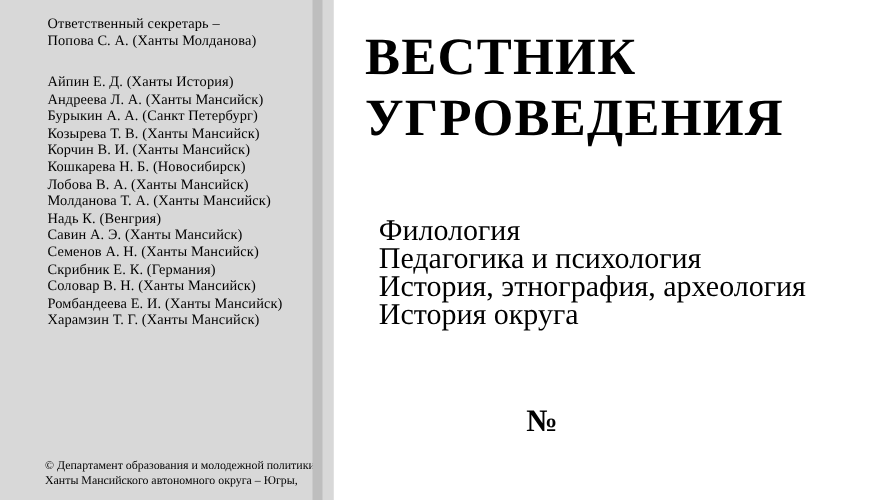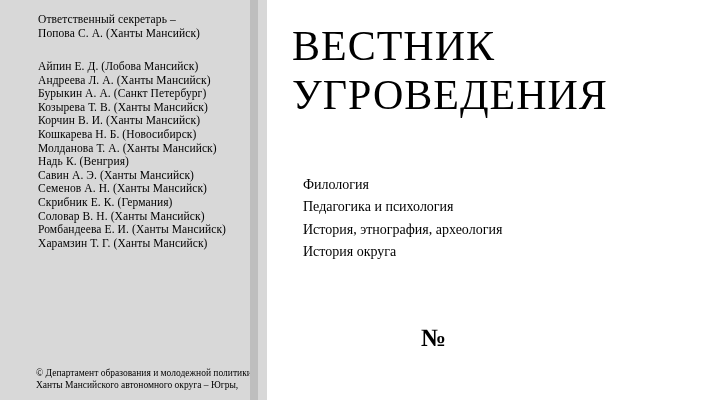--- a/index.html
+++ b/index.html
@@ -57,56 +57,57 @@
   .content {
     position: relative;
     flex: 1;
     box-sizing: border-box;
     padding: 22px 10px 0 25px;
   }
   .title {
     margin: 0;
     font-size: 42px;
     line-height: 49px;
-    font-weight: normal;
+    font-weight: bold;
     letter-spacing: 1px;
   }
   .sections {
     margin-top: 54px;
     margin-left: 11px;
-    font-size: 14px;
+    font-size: 24px;
     line-height: 22.4px;
   }
   .issue {
     position: absolute;
     top: 325px;
     left: 154px;
     font-size: 25px;
     line-height: 25px;
     font-weight: bold;
   }
 </style>
 </head>
 <body>
 
 <div class="page">
 
   <aside class="sidebar">
     <div class="secretary">
       <div>Ответственный секретарь –</div>
-      <div>Попова С. А. (Ханты Мансийск)</div>
+      <div>Попова С. А. (Ханты Молданова)</div>
     </div>
 
     <div class="members">
-        <div>Айпин Е. Д. (Лобова Мансийск)</div>
+        <div>Айпин Е. Д. (Ханты История)</div>
         <div>Андреева Л. А. (Ханты Мансийск)</div>
         <div>Бурыкин А. А. (Санкт Петербург)</div>
         <div>Козырева Т. В. (Ханты Мансийск)</div>
         <div>Корчин В. И. (Ханты Мансийск)</div>
         <div>Кошкарева Н. Б. (Новосибирск)</div>
+        <div>Лобова В. А. (Ханты Мансийск)</div>
         <div>Молданова Т. А. (Ханты Мансийск)</div>
         <div>Надь К. (Венгрия)</div>
         <div>Савин А. Э. (Ханты Мансийск)</div>
         <div>Семенов А. Н. (Ханты Мансийск)</div>
         <div>Скрибник Е. К. (Германия)</div>
         <div>Соловар В. Н. (Ханты Мансийск)</div>
         <div>Ромбандеева Е. И. (Ханты Мансийск)</div>
         <div>Харамзин Т. Г. (Ханты Мансийск)</div>
       </div>
 

